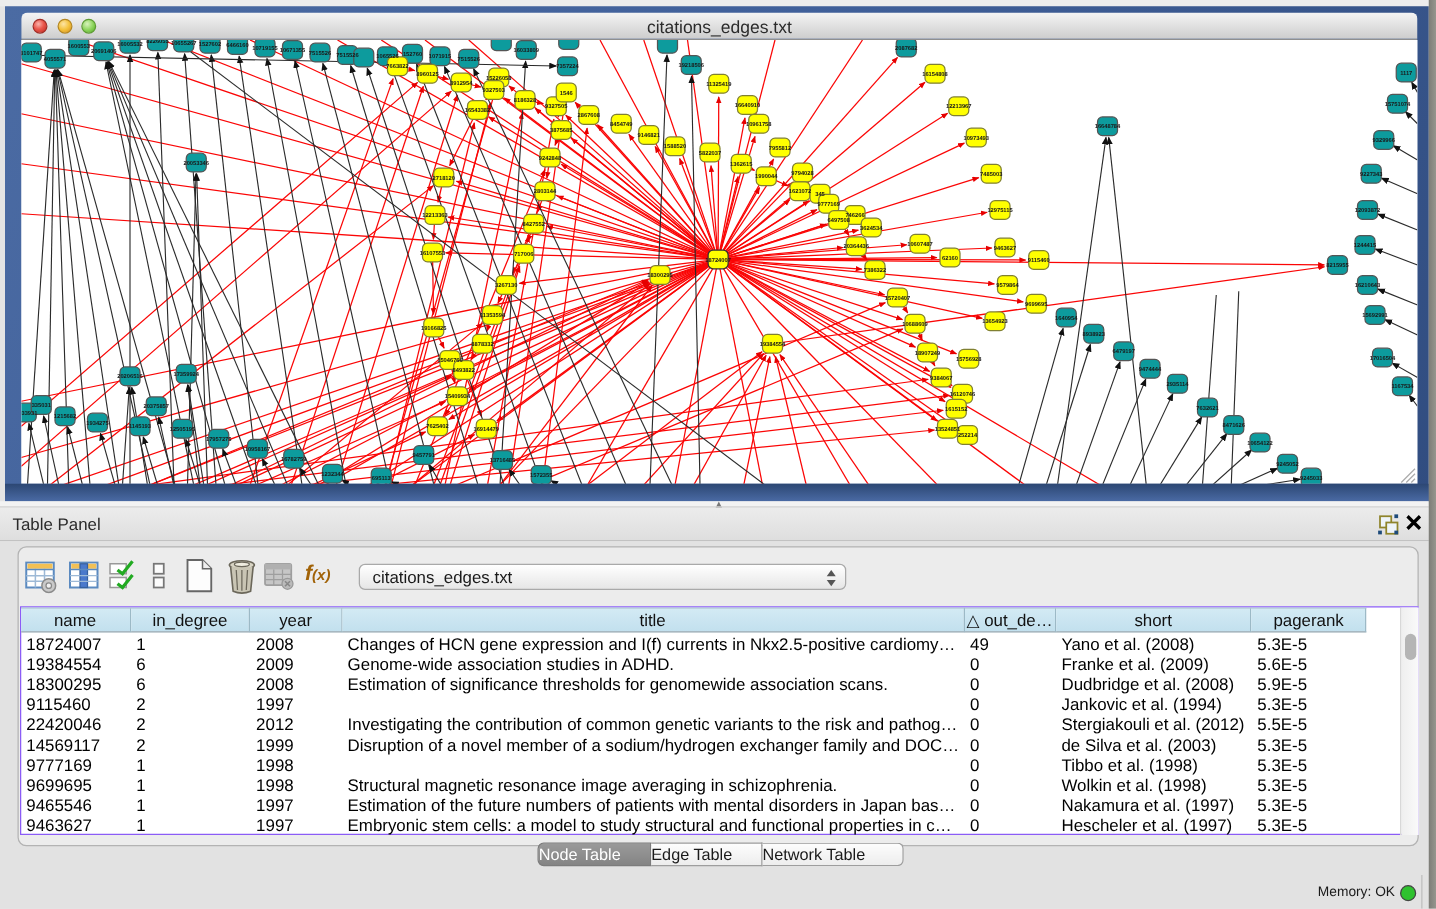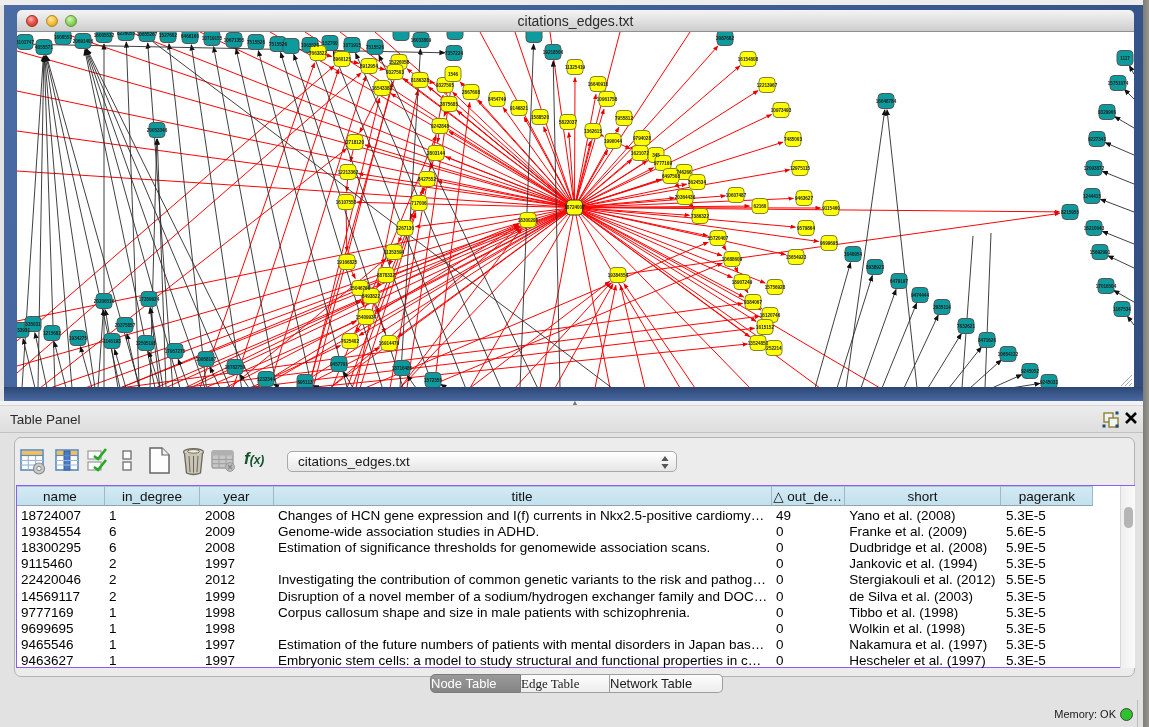--- a/index.html
+++ b/index.html
@@ -18,21 +18,21 @@
 #divider { position:absolute; left:0; top:400.5px; width:1143px; height:4.5px; background:#f3f3f3; }
 #grip { position:absolute; left:569px; top:399.5px; width:12px; height:6px; color:#777; font-size:9px; line-height:6px; text-align:center; }
 #tphead { position:absolute; left:0; top:405px; width:1143px; height:28px;
   background:linear-gradient(#ececec,#dedede); border-top:1px solid #d5d5d5; border-bottom:1px solid #c2c2c2;
   font-size:13.5px; color:#2a2a2a; }
 #tphead span { position:absolute; left:10px; top:6px; }
 #tpbody { position:absolute; left:0; top:433px; width:1143px; height:294px; background:#e2e2e2; }
 #container { position:absolute; left:14px; top:4px; width:1121px; height:240px;
   background:#ececec; border:1px solid #b3b3b3; border-radius:7px; }
 .ti { position:absolute; }
-.fx { position:absolute; left:244px; top:449px; font-size:17px; font-style:italic; font-weight:bold; color:#14532d; }
+.fx { position:absolute; left:244px; top:449px; font-size:17px; font-style:italic; font-weight:bold; color:#a16207; }
 .fx span { font-size:12px; }
 #dropdown { position:absolute; left:287px; top:451px; width:390px; height:21px;
   background:linear-gradient(#ffffff,#f0f0f0 60%, #e6e6e6); border:1px solid #a9a9a9; border-radius:5px;
   font-size:13.5px; color:#1a1a1a; }
 #dropdown .txt { position:absolute; left:10px; top:2px; }
 #table { position:absolute; left:15.5px; top:484.7px; width:1119.5px; height:183.5px;
   background:#ffffff; border:1px solid #8b5cf6; }
 #thead { position:absolute; left:0; top:0; width:1076.9px; height:20.5px; }
 .hc { position:absolute; top:0; height:20.5px; background:linear-gradient(#d3eaf4,#c2e0ee);
   border-right:1px solid #9cb9c6; border-bottom:1px solid #8fa4ae; border-top:1px solid #aac7d4;
@@ -739,29 +739,29 @@
         <div class="c" style="left:188.4px;width:65.2px">1999</div>
         <div class="c" style="left:261.6px;width:490.0px">Disruption of a novel member of a sodium/hydrogen exchanger family and DOCK180</div>
         <div class="c" style="left:759.6px;width:65.1px">0</div>
         <div class="c" style="left:832.7px;width:148.7px">de Silva et al. (2003)</div>
         <div class="c" style="left:989.4px;width:84.0px">5.3E-5</div>
       </div>
       <div class="row" style="top:97.2px">
         <div class="c" style="left:4.5px;width:80.0px">9777169</div>
         <div class="c" style="left:92.5px;width:87.9px">1</div>
         <div class="c" style="left:188.4px;width:65.2px">1998</div>
-        <div class="c" style="left:261.6px;width:490.0px">Corpus callosum shape and size in male patients with schizophrenia.</div>
         <div class="c" style="left:759.6px;width:65.1px">0</div>
         <div class="c" style="left:832.7px;width:148.7px">Tibbo et al. (1998)</div>
         <div class="c" style="left:989.4px;width:84.0px">5.3E-5</div>
       </div>
       <div class="row" style="top:113.4px">
         <div class="c" style="left:4.5px;width:80.0px">9699695</div>
         <div class="c" style="left:92.5px;width:87.9px">1</div>
         <div class="c" style="left:188.4px;width:65.2px">1998</div>
+        <div class="c" style="left:261.6px;width:490.0px">Structural magnetic resonance image averaging in schizophrenia.</div>
         <div class="c" style="left:759.6px;width:65.1px">0</div>
         <div class="c" style="left:832.7px;width:148.7px">Wolkin et al. (1998)</div>
         <div class="c" style="left:989.4px;width:84.0px">5.3E-5</div>
       </div>
       <div class="row" style="top:129.6px">
         <div class="c" style="left:4.5px;width:80.0px">9465546</div>
         <div class="c" style="left:92.5px;width:87.9px">1</div>
         <div class="c" style="left:188.4px;width:65.2px">1997</div>
         <div class="c" style="left:261.6px;width:490.0px">Estimation of the future numbers of patients with mental disorders in Japan based on the national statistics</div>
         <div class="c" style="left:759.6px;width:65.1px">0</div>
@@ -777,18 +777,18 @@
         <div class="c" style="left:832.7px;width:148.7px">Hescheler et al. (1997)</div>
         <div class="c" style="left:989.4px;width:84.0px">5.3E-5</div>
       </div>
     </div>
   <div id="vscroll">
       <div id="vthumb"></div>
     </div>
 </div>
 <div id="tabs">
   <div class="tab sel" style="width:91px;border-radius:5px 0 0 5px;">Node Table</div>
-  <div class="tab" style="width:89px;border-left:none;font-family:Liberation Serif, serif;">Edge Table</div>
+  <div class="tab" style="width:89px;border-left:none;">Edge Table</div>
   <div class="tab" style="width:113px;border-left:none;border-radius:0 5px 5px 0;">Network Table</div>
 </div>
 <div id="memory">Memory: OK</div>
 <div id="memdot"></div>
 <div id="botline"></div>
 <div id="rightstrip"></div>
 </body></html>

